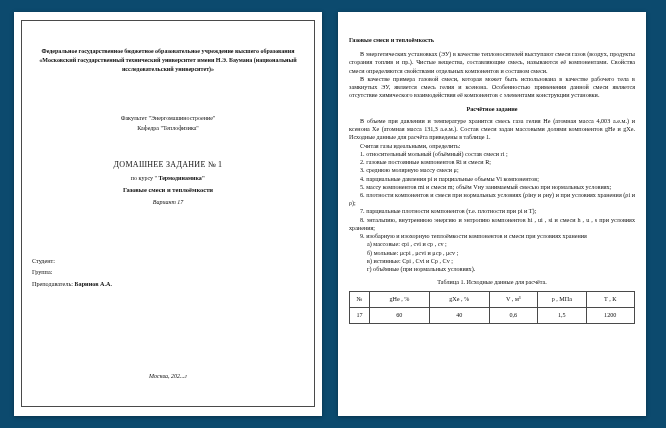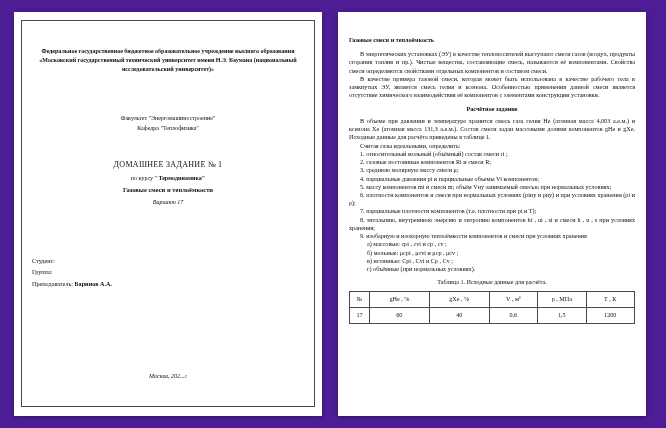--- a/index.html
+++ b/index.html
@@ -1,18 +1,18 @@
 <!DOCTYPE html>
 <html><head>
 <meta charset="utf-8">
 <style>
   * { margin:0; padding:0; box-sizing:border-box; }
   html,body { width:666px; height:428px; }
   body { font-family:"Liberation Serif", serif; color:#111; }
-  .canvas { position:relative; width:666px; height:428px; background:#4c1d95; overflow:hidden; }
+  .canvas { position:relative; width:666px; height:428px; background:#0c4a6e; overflow:hidden; }
   .page { position:absolute; top:12px; width:308px; height:404px; background:#ffffff;
           box-shadow:0 1px 4px rgba(0,0,0,0.35); }
   .page-left  { left:14px; }
   .page-right { left:338px; }
 
   
   .frame { position:absolute; top:8px; left:7px; right:7px; bottom:9px;
            border:1px solid #4a4a4a; text-align:center; font-size:6px; line-height:1.4; }
   .inst { margin:26px 14px 0 14px; font-weight:bold; line-height:1.5; }
   .faculty { margin-top:40px; }

